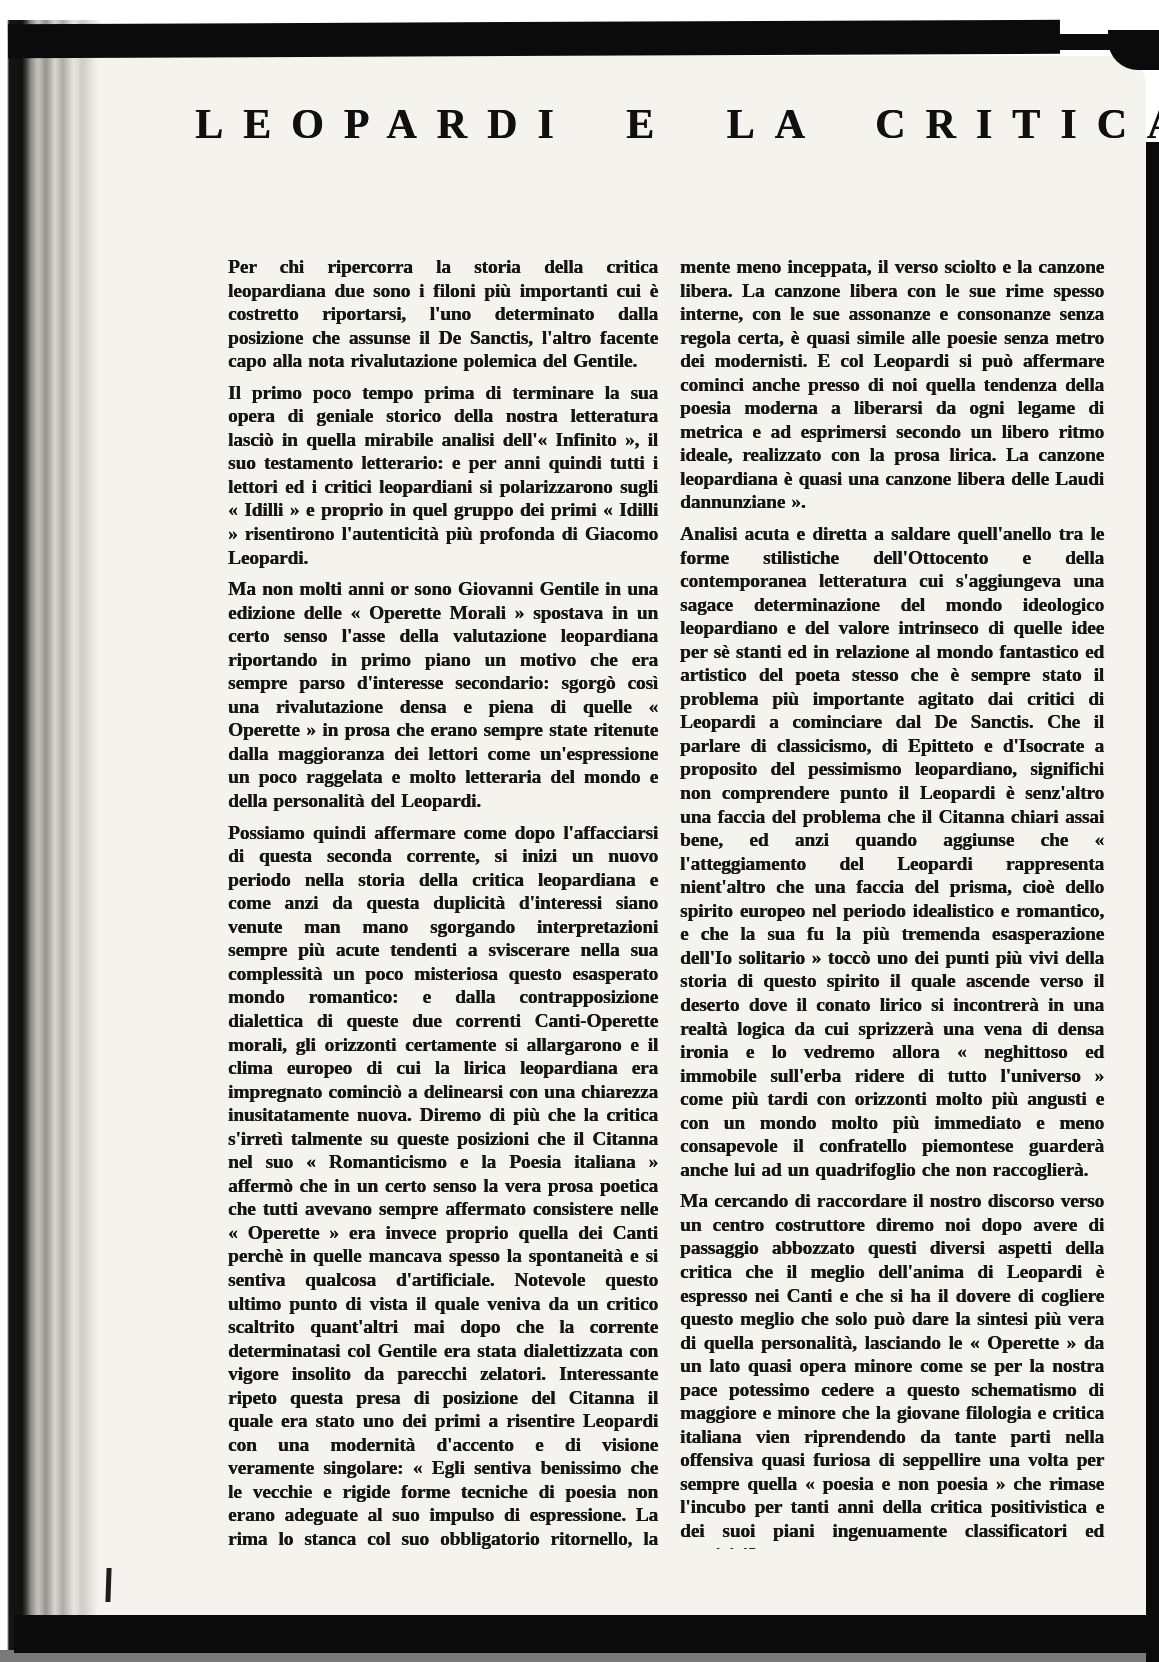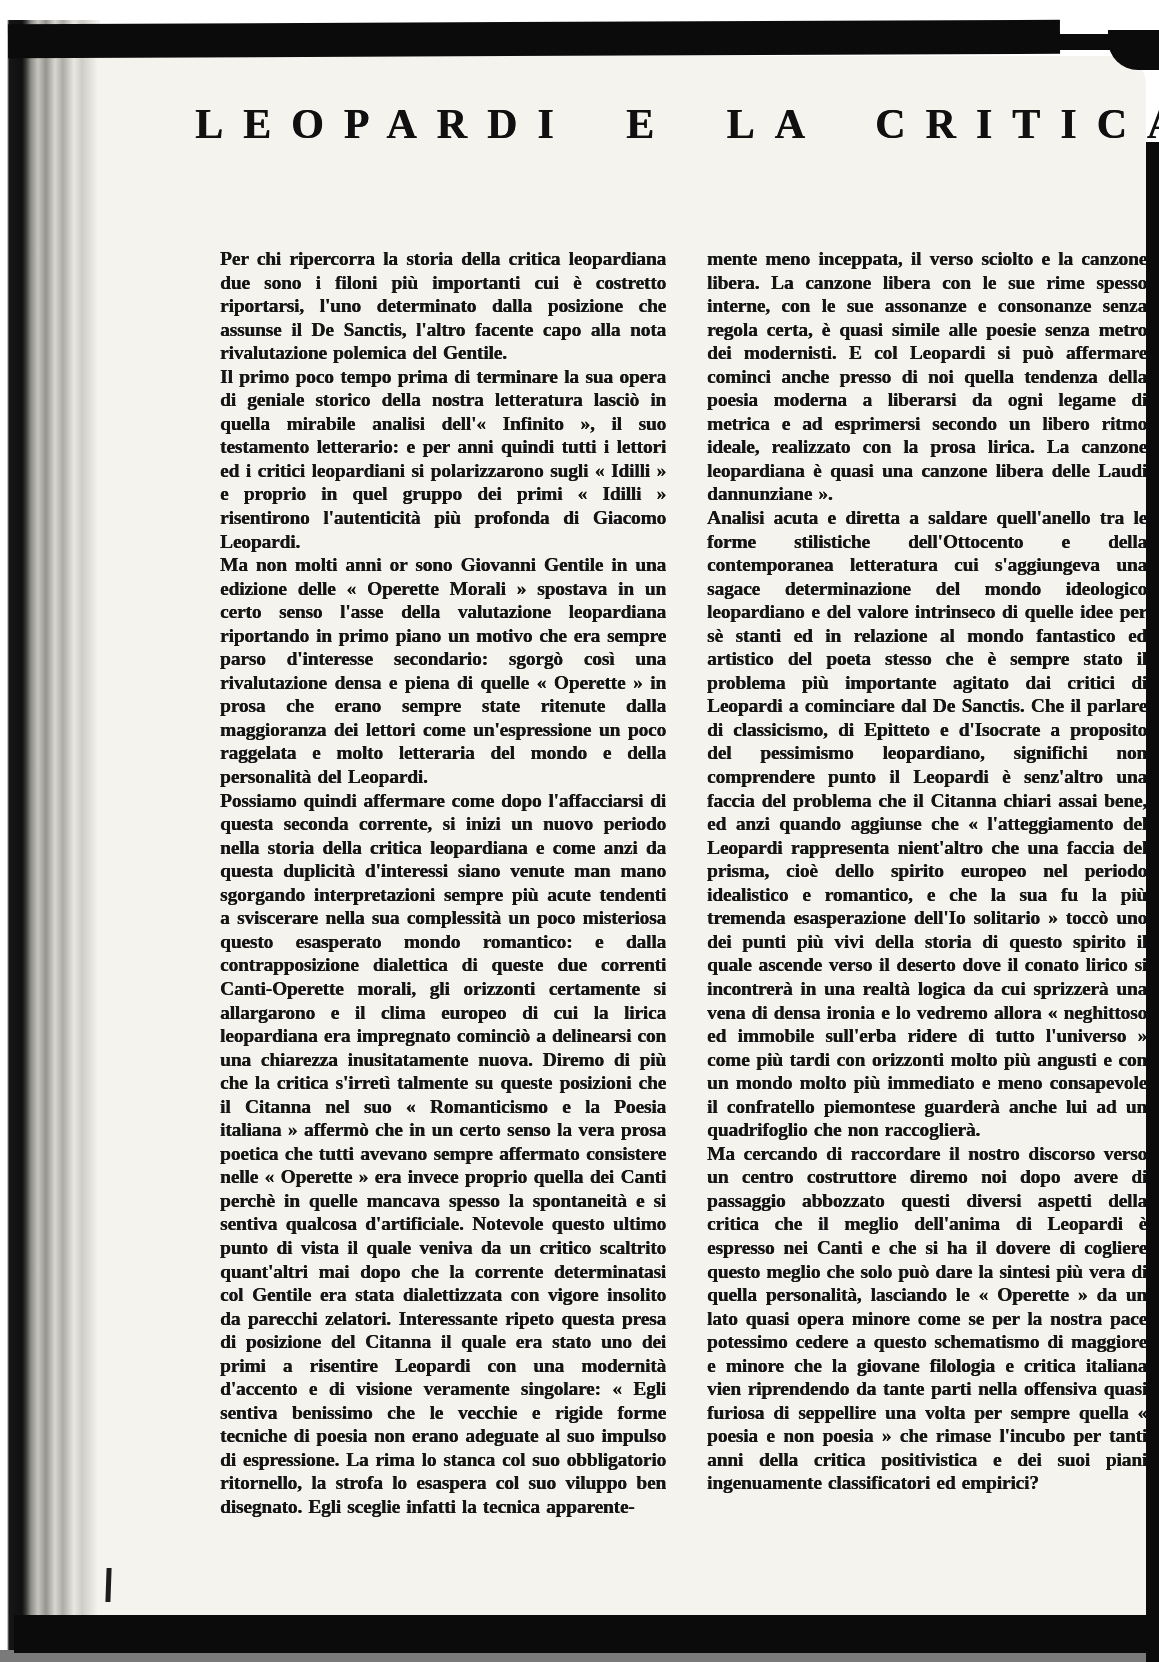--- a/index.html
+++ b/index.html
@@ -116,22 +116,22 @@
     line-height: 23.55px;
     text-align: justify;
     font-weight: 700;
     letter-spacing: -0.2px;
     word-spacing: 1.5px;
     color: #151515;
     z-index: 4;
     text-shadow: 0.35px 0.35px 0 #151515;
   }
   .col-left  { left: 220px; width: 446px; }
-  .col-right { left: 707px; width: 440px; }
-  .col p { margin: 0; }
+  .col-right { left: 672px; width: 440px; }
+  .col p { margin: 8px; }
   .page-number {
     position: absolute;
     left: 230px; top: 1572px;
     font-size: 16px;
     font-weight: 700;
     color: #151515;
     z-index: 4;
     text-shadow: 0.4px 0.4px 0 #151515;
     margin-top: 48px;
   }

